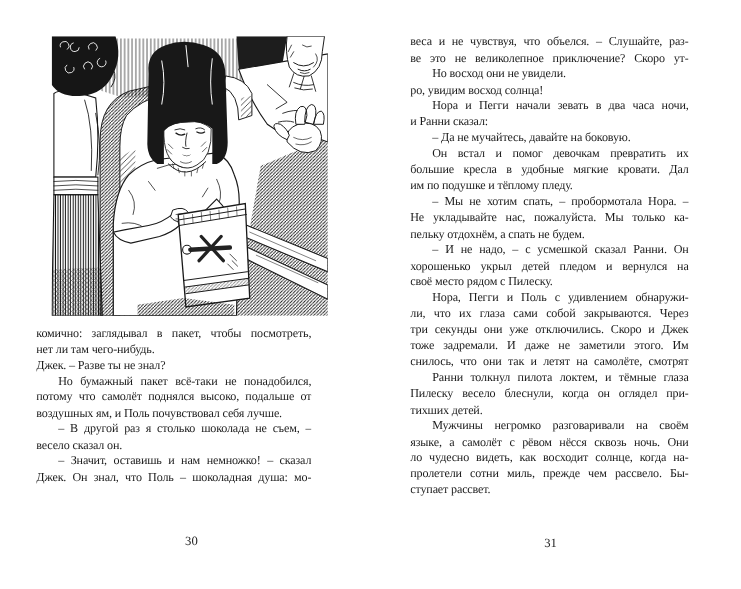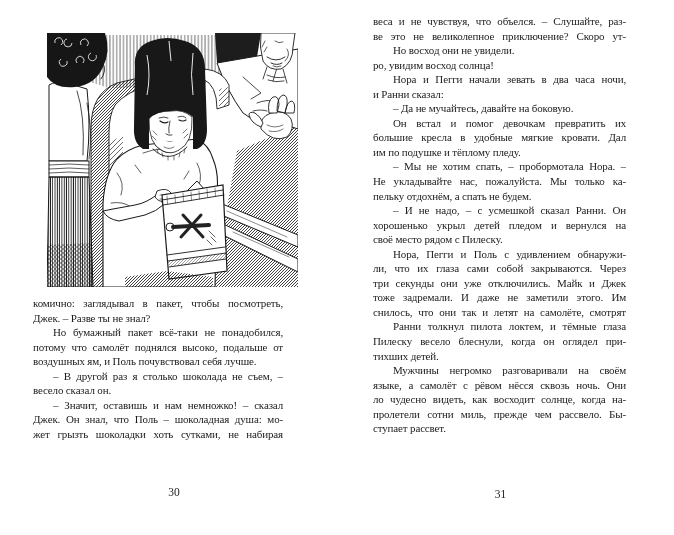--- a/index.html
+++ b/index.html
@@ -1,21 +1,21 @@
 <!DOCTYPE html>
 <html><head>
 <meta charset="utf-8">
 <style>
   html,body{margin:0;padding:0;background:#ffffff;}
   .spread{position:relative;width:674px;height:535px;background:#ffffff;overflow:hidden;
           font-family:"Liberation Serif", serif;color:#1c1c1c;}
   .illustration{position:absolute;left:47px;top:33px;width:251px;height:254px;}
   .textcol{position:absolute;letter-spacing:-0.15px;}
   .textcol-left{left:33px;top:296px;width:250px;}
-  .textcol-right{left:373px;top:14px;width:253px;}
+  .textcol-right{left:373px;top:31px;width:253px;}
   .line{height:14.56px;overflow:hidden;font-size:11px;line-height:14.56px;
         text-align:justify;text-align-last:justify;white-space:normal;}
   .line.indent{text-indent:20px;}
   .line.end{text-align-last:left;}
   .pagenum{position:absolute;width:250px;text-align:center;font-size:11.5px;color:#222;}
   .pagenum-left{left:49px;top:486px;}
   .pagenum-right{left:374px;top:488px;width:253px;}
   svg .ln{stroke:#1a1a1a;fill:none;stroke-linecap:round;}
 </style>
 </head>
@@ -132,29 +132,29 @@
         <circle cx="123" cy="194" r="4" fill="none" stroke="#222" stroke-width="1"></circle>
         <path class="ln" d="M162,198 l6,6 M164,204 l5,5 M160,207 l5,5" stroke-width="0.7"></path>
       </g>
     </g>
 
     <polygon points="78,244 120,238 166,244 166,254 78,254" fill="url(#pd2)"></polygon>
   </svg>
 
   <div class="textcol textcol-left">
       <div class="line">комично: заглядывал в пакет, чтобы посмотреть,</div>
+      <div class="line end">нет ли там чего-нибудь.</div>
       <div class="line end">Джек. – Разве ты не знал?</div>
       <div class="line indent">Но бумажный пакет всё-таки не понадобился,</div>
       <div class="line">потому что самолёт поднялся высоко, подальше от</div>
       <div class="line end">воздушных ям, и Поль почувствовал себя лучше.</div>
       <div class="line indent">– В другой раз я столько шоколада не съем, –</div>
       <div class="line end">весело сказал он.</div>
       <div class="line indent">– Значит, оставишь и нам немножко! – сказал</div>
       <div class="line">Джек. Он знал, что Поль – шоколадная душа: мо-</div>
-      <div class="line">жет грызть шоколадки хоть сутками, не набирая</div>
     </div>
   <div class="pagenum pagenum-left">30</div>
 
   <div class="textcol textcol-right">
       <div class="line">веса и не чувствуя, что объелся. – Слушайте, раз-</div>
       <div class="line">ве это не великолепное приключение? Скоро ут-</div>
       <div class="line indent end">Но восход они не увидели.</div>
       <div class="line end">ро, увидим восход солнца!</div>
       <div class="line indent">Нора и Пегги начали зевать в два часа ночи,</div>
       <div class="line end">и Ранни сказал:</div>
@@ -163,21 +163,21 @@
       <div class="line">большие кресла в удобные мягкие кровати. Дал</div>
       <div class="line end">им по подушке и тёплому пледу.</div>
       <div class="line indent">– Мы не хотим спать, – пробормотала Нора. –</div>
       <div class="line">Не укладывайте нас, пожалуйста. Мы только ка-</div>
       <div class="line end">пельку отдохнём, а спать не будем.</div>
       <div class="line indent">– И не надо, – с усмешкой сказал Ранни. Он</div>
       <div class="line">хорошенько укрыл детей пледом и вернулся на</div>
       <div class="line end">своё место рядом с Пилеску.</div>
       <div class="line indent">Нора, Пегги и Поль с удивлением обнаружи-</div>
       <div class="line">ли, что их глаза сами собой закрываются. Через</div>
-      <div class="line">три секунды они уже отключились. Майк и Джек</div>
+      <div class="line">три секунды они уже отключились. Скоро и Джек</div>
       <div class="line">тоже задремали. И даже не заметили этого. Им</div>
       <div class="line">снилось, что они так и летят на самолёте, смотрят</div>
       <div class="line indent">Ранни толкнул пилота локтем, и тёмные глаза</div>
       <div class="line">Пилеску весело блеснули, когда он оглядел при-</div>
       <div class="line end">тихших детей.</div>
       <div class="line indent">Мужчины негромко разговаривали на своём</div>
       <div class="line">языке, а самолёт с рёвом нёсся сквозь ночь. Они</div>
       <div class="line">ло чудесно видеть, как восходит солнце, когда на-</div>
       <div class="line">пролетели сотни миль, прежде чем рассвело. Бы-</div>
       <div class="line end">ступает рассвет.</div>

